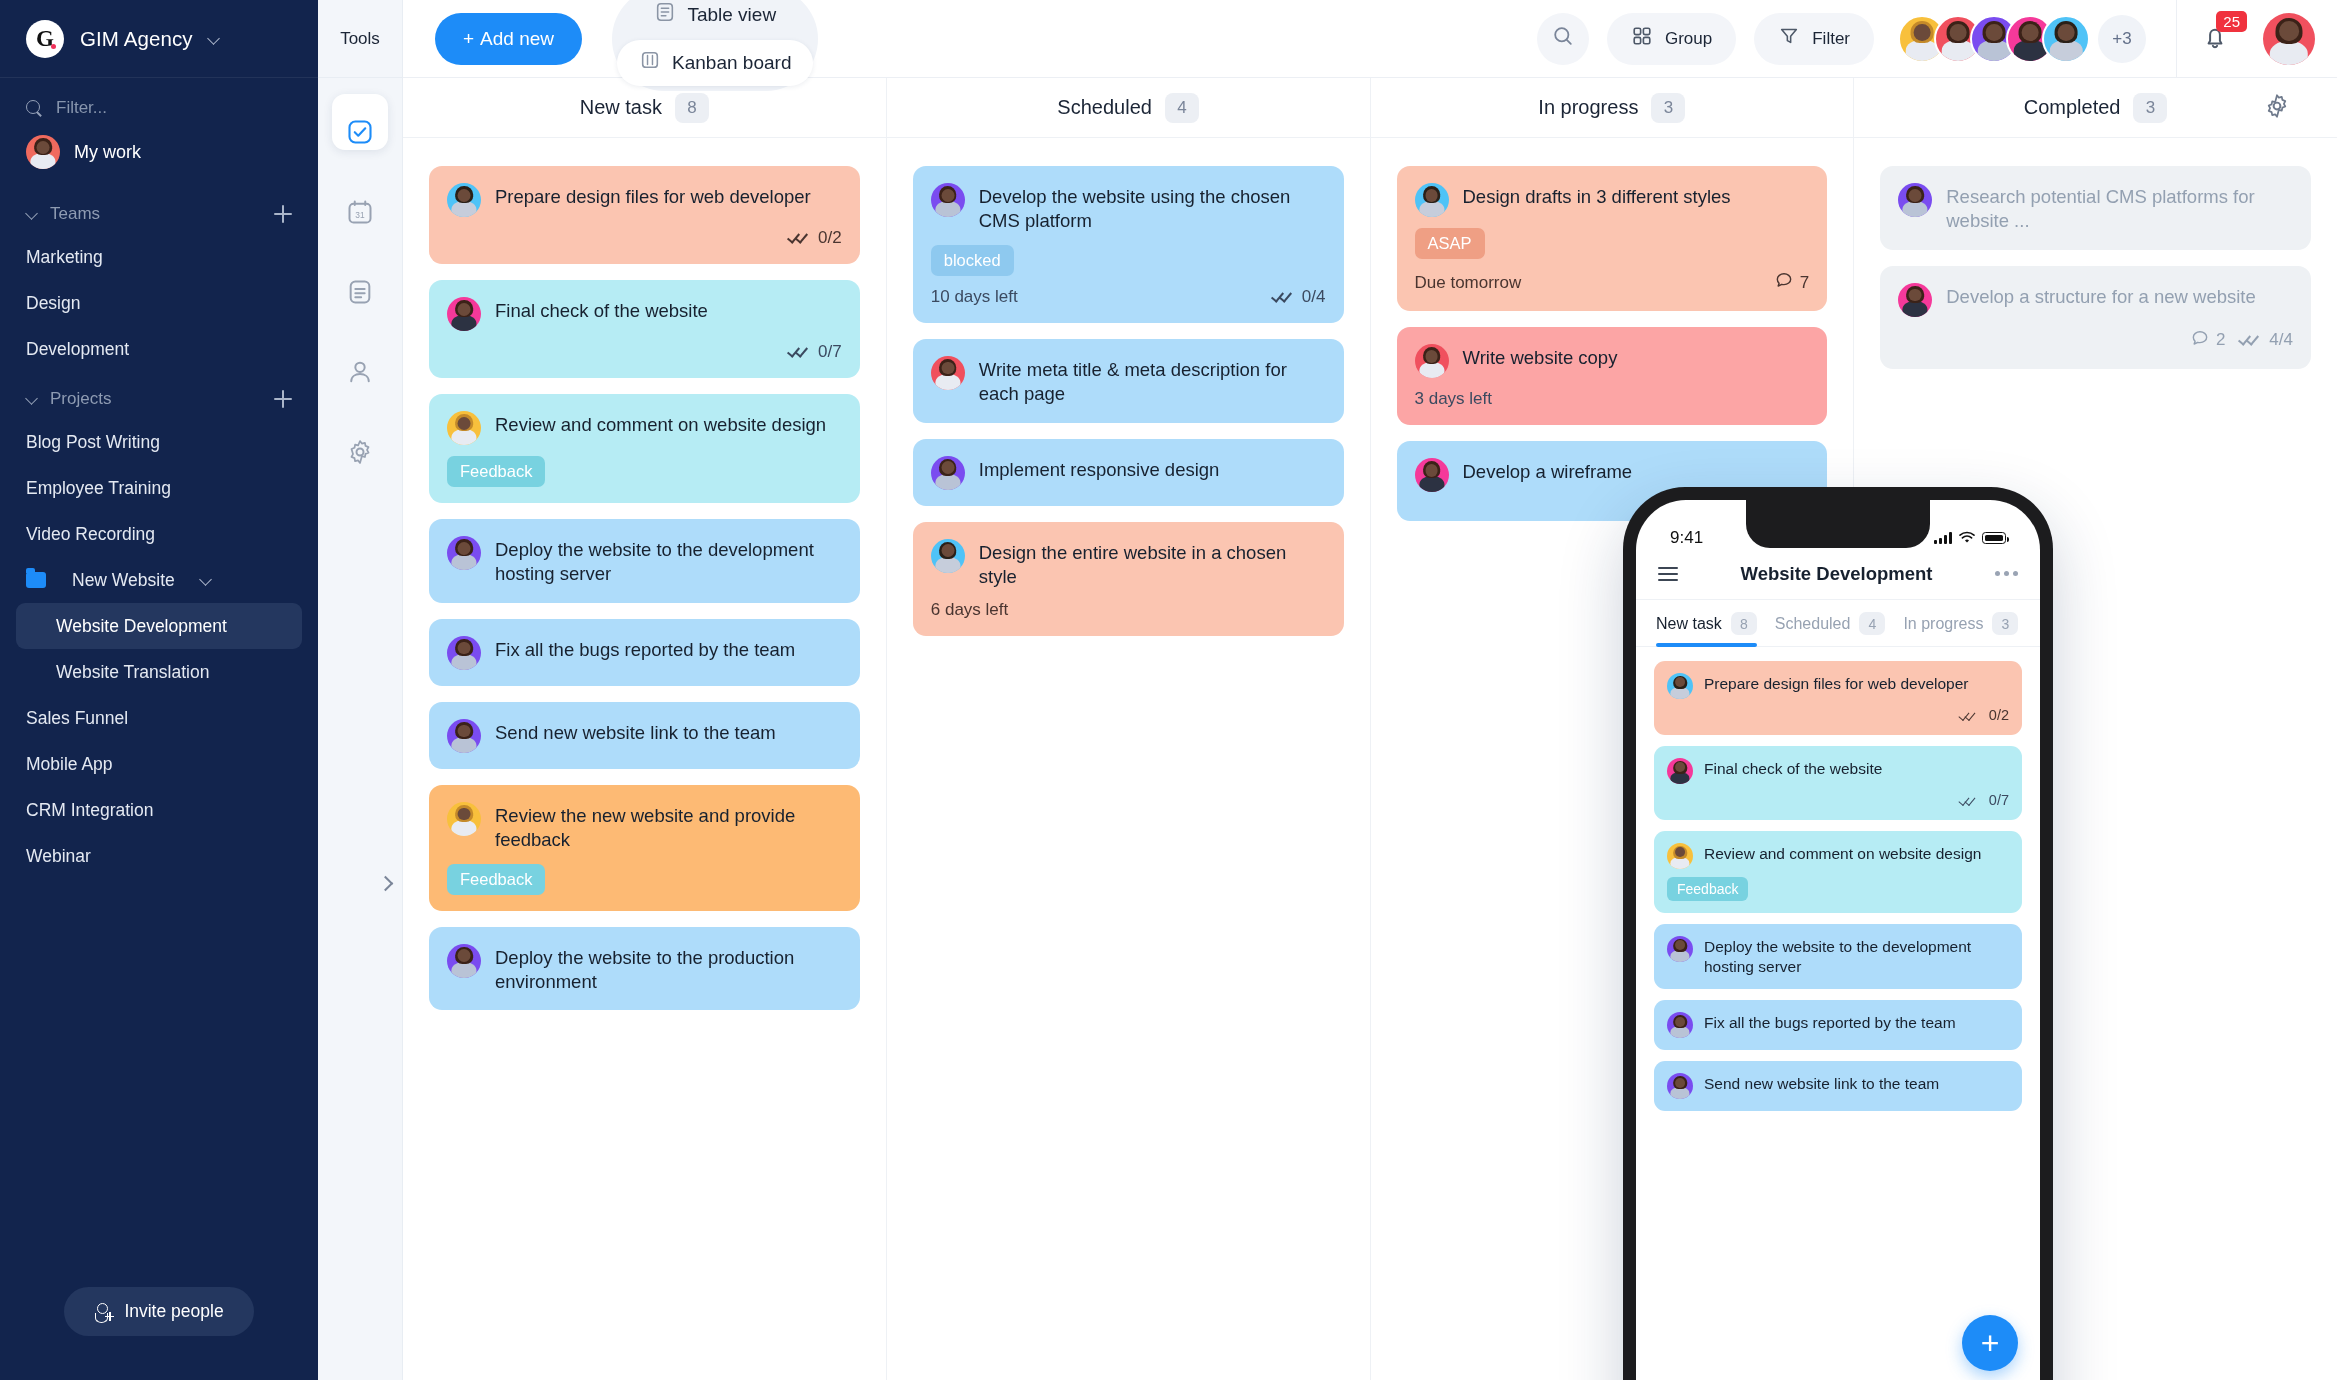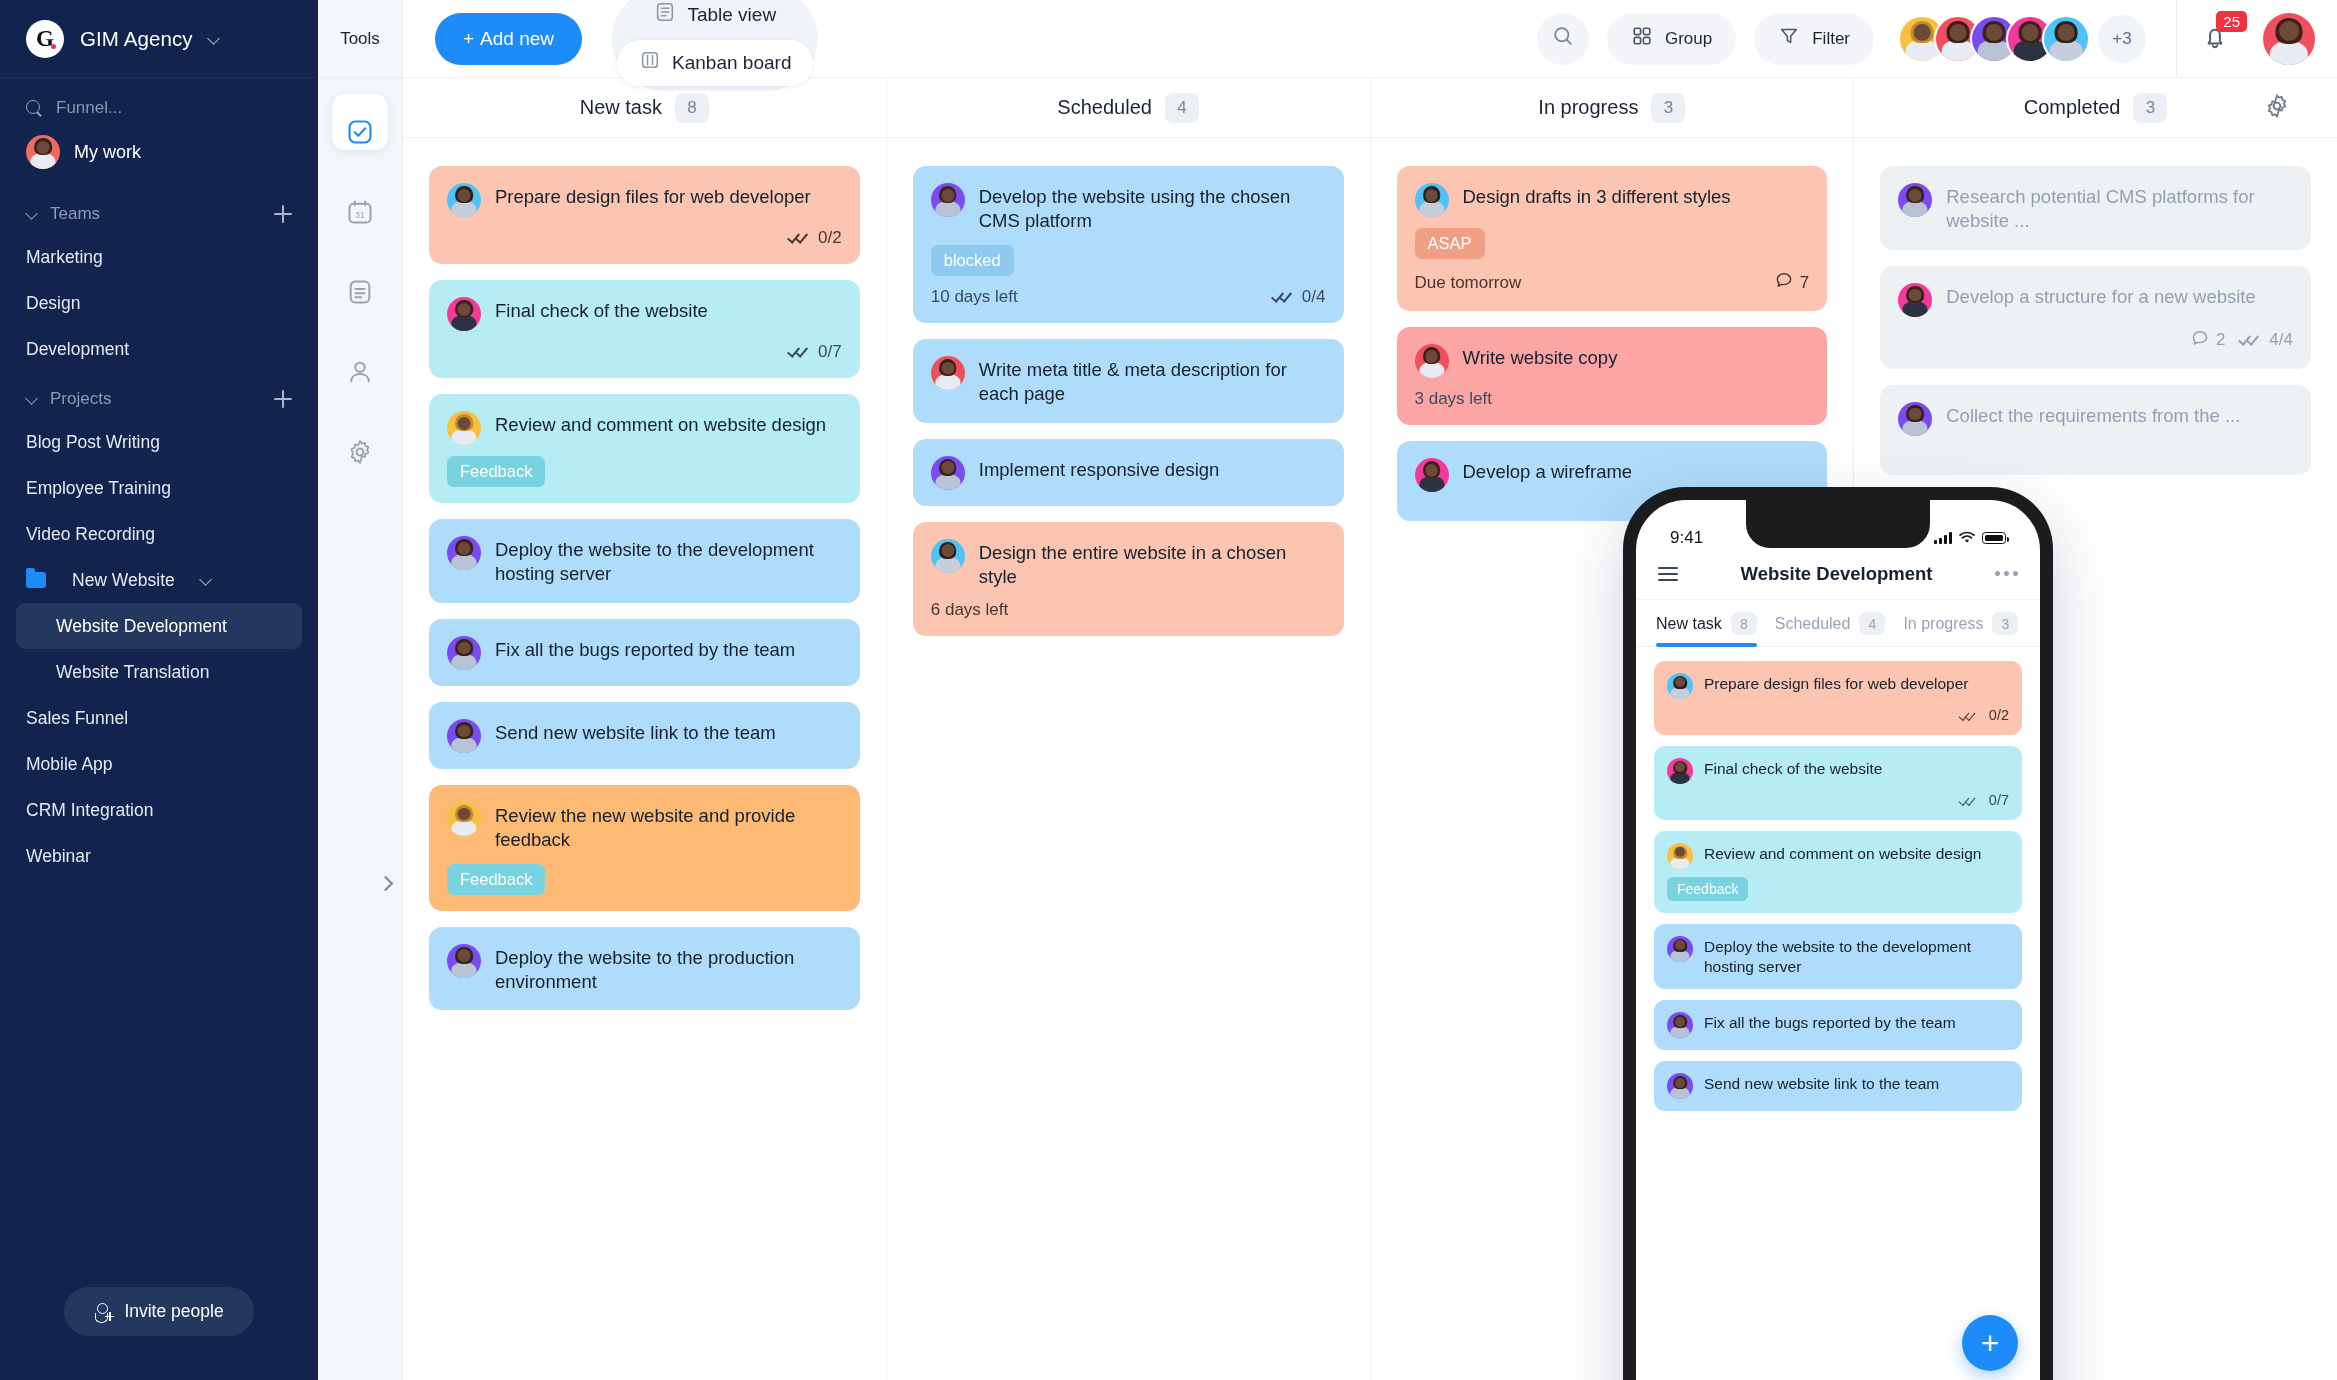--- a/index.html
+++ b/index.html
@@ -336,21 +336,21 @@
 
   <aside class="sidebar">
     <div class="sb-brand">
       <div class="brand-logo">G</div>
       <div class="brand-name">GIM Agency</div>
       <div class="chev"></div>
     </div>
 
     <div class="sb-search">
       <span class="mag"></span>
-      <span class="sb-search-text">Funnel...</span>
+      <span class="sb-search-text">Filter...</span>
     </div>
 
     <div class="sb-mywork">
       <span class="avatar" style="width:34px;height:34px;background:#f06a5e;">
         <i class="body"></i>
           <i class="hair"></i>
           <i class="head"></i>
       </span>
       <span class="sb-mywork-label">My work</span>
     </div>
@@ -847,30 +847,20 @@
                     <span class="dblcheck">
                         <i></i>
                         <b></b>
                       </span>
                     <span>4/4</span>
                   </span>
                 </span>
               </div>
             </div>
 
-            <div class="card done" style="background:#eef1f4;min-height:90px">
-              <div class="card-top">
-                <span class="avatar" style="width:34px;height:34px;background:#7a4cf0;">
-                    <i class="body" style="background:#b9c3d6"></i>
-                    <i class="hair"></i>
-                    <i class="head"></i>
-                  </span>
-                <span class="card-title">Collect the requirements from the ...</span>
-              </div>
-            </div>
 
           </div>
         </div>
 
       </div>
 
       <div class="board-gear">
         <span>
           <svg width="28" height="28" viewBox="0 0 24 24" fill="none">
             <circle cx="12" cy="12" r="2.9" stroke="#6f7a8c" stroke-width="1.7"></circle>

